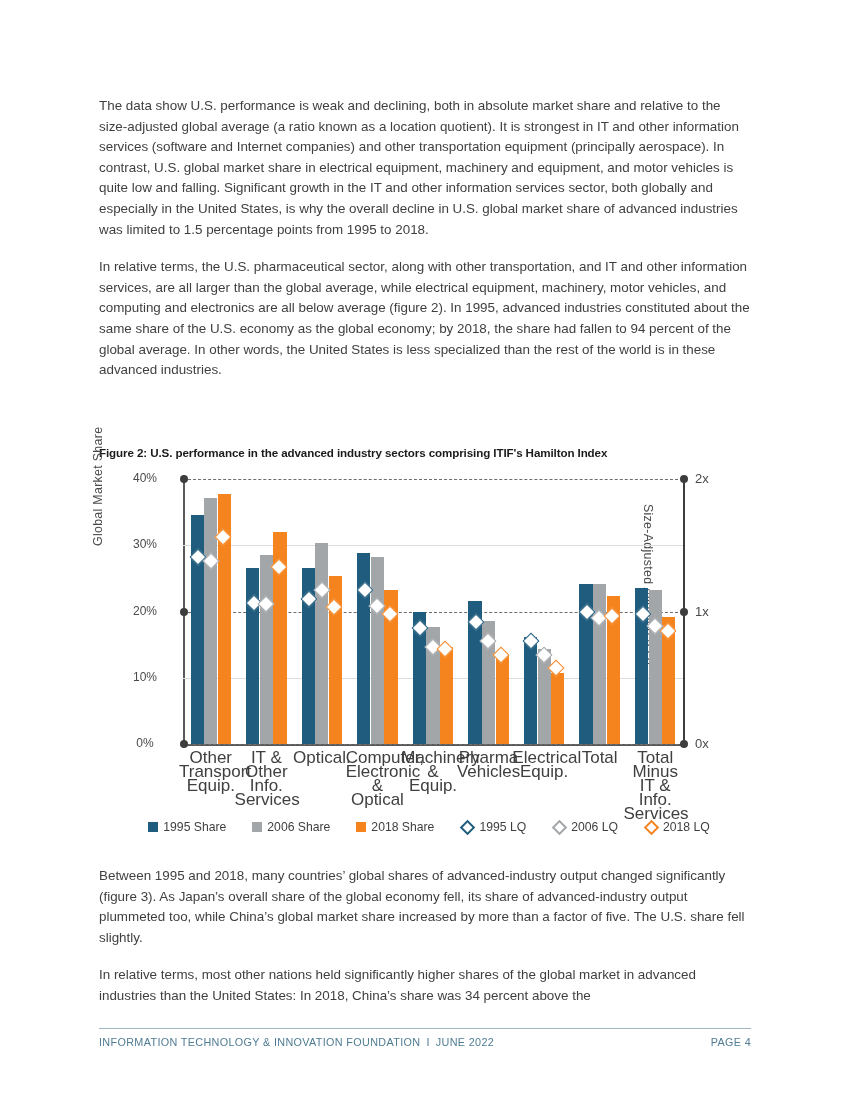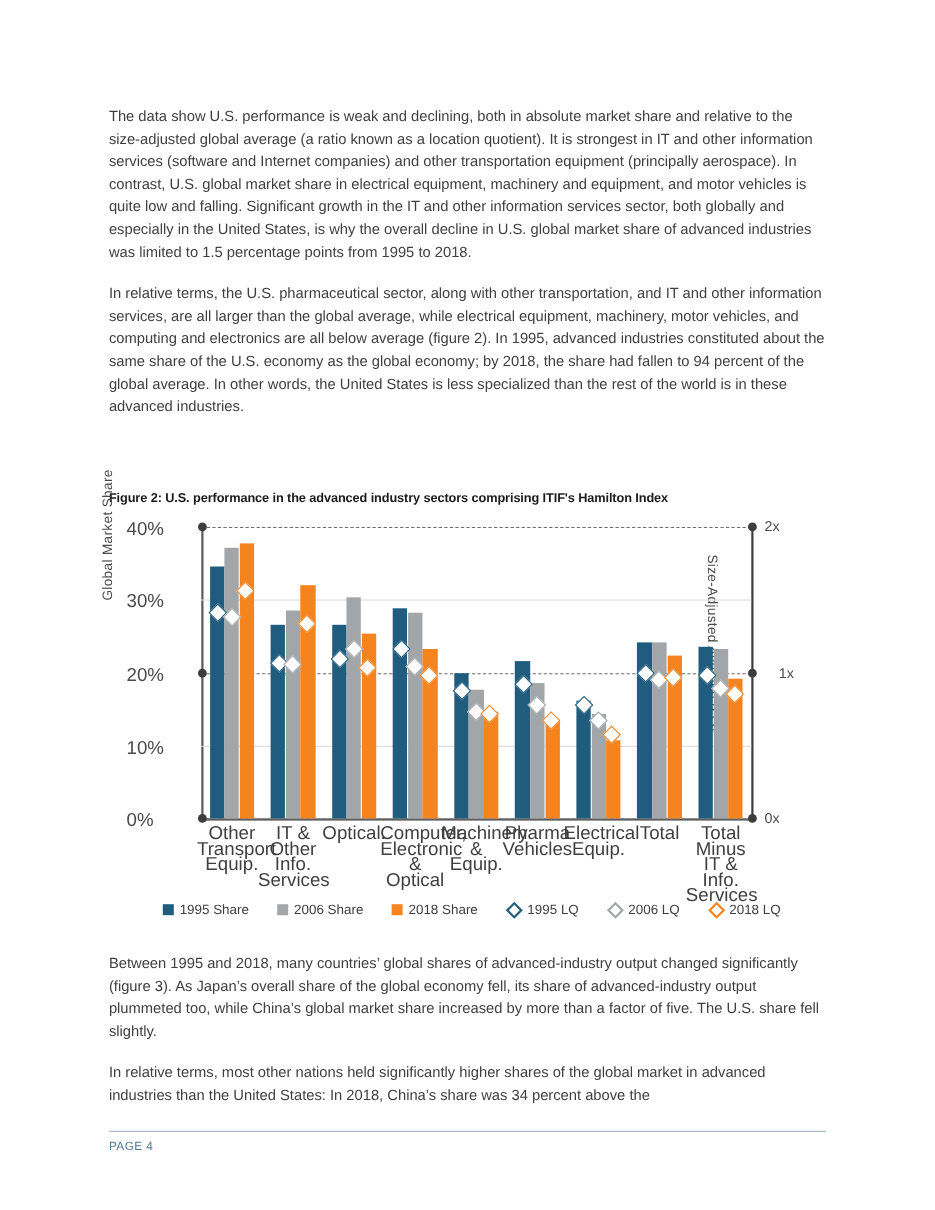--- a/index.html
+++ b/index.html
@@ -39,22 +39,22 @@
   .y-right-axis{left:500px;top:0;width:1.6px;height:265px;background:#3d3d3d;}
   .x-axis{left:0;top:265px;width:501px;height:1.6px;background:#595959;}
 
   .gridline{position:absolute;left:0;width:500px;height:1px;background:#dcdcdc;}
   .gridline.dashed{
     background:none;
     border-top:1.4px dashed #6d6d6d;height:0;
   }
 
   .ytick-label{
-    position:absolute;right:508px;text-align:left;width:60px;
-    font-size:17px;color:#4a4a4a;line-height:1;
+    position:absolute;right:508px;text-align:center;width:60px;
+    font-size:12px;color:#4a4a4a;line-height:1;
   }
   .rtick-label{
     position:absolute;left:512px;text-align:left;width:40px;
     font-size:13px;color:#4a4a4a;line-height:1;
   }
   .tick-dot{
     position:absolute;width:8px;height:8px;border-radius:50%;
     background:#3d3d3d;
   }
 
@@ -156,21 +156,21 @@
           <div class="ytick-label" style="top: 191.75px;">10%</div>
           <div class="ytick-label" style="top: 125.5px;">20%</div>
           <div class="tick-dot" style="top: 128.5px; left: -3.5px;"></div>
           <div class="ytick-label" style="top: 59.25px;">30%</div>
           <div class="ytick-label" style="top: -7px;">40%</div>
           <div class="tick-dot" style="top: -4px; left: -3.5px;"></div>
         </div>
       <div id="y2ticks">
           <div class="rtick-label" style="top: 258px;">0x</div>
           <div class="tick-dot" style="top: 261px; left: 496.5px;"></div>
-          <div class="rtick-label" style="top: 125.5px; margin-left: 13px;">1x</div>
+          <div class="rtick-label" style="top: 125.5px;">1x</div>
           <div class="tick-dot" style="top: 128.5px; left: 496.5px;"></div>
           <div class="rtick-label" style="top: -7px;">2x</div>
           <div class="tick-dot" style="top: -4px; left: 496.5px;"></div>
         </div>
 
       <div class="groups" id="groups">
           <div class="grp" style="left: 7.57778px; width: 40.4px;">
             <div class="bar b95" title="1995 Share: 34.6%" style="height: 229.225px;"></div>
             <div class="bar b06" title="2006 Share: 37.2%" style="height: 246.45px;"></div>
             <div class="bar b18" title="2018 Share: 37.7%" style="height: 249.762px;"></div>
@@ -315,16 +315,21 @@
       </div>
   </div>
 
   <div class="content" style="top:866px;">
     <p class="para">Between 1995 and 2018, many countries’ global shares of advanced-industry output changed significantly (figure 3). As Japan’s overall share of the global economy fell, its share of advanced-industry output plummeted too, while China’s global market share increased by more than a factor of five. The U.S. share fell slightly.</p>
     <p class="para last">In relative terms, most other nations held significantly higher shares of the global market in advanced industries than the United States: In 2018, China’s share was 34 percent above the</p>
   </div>
 
   <div class="footer-rule"></div>
   <div class="footer">
+    <div class="f-left">
+      <span>INFORMATION TECHNOLOGY &amp; INNOVATION FOUNDATION</span>
+      <span class="sep">I</span>
+      <span>JUNE 2022</span>
+    </div>
     <div>PAGE 4</div>
   </div>
 
 </div>
 
 </body></html>

